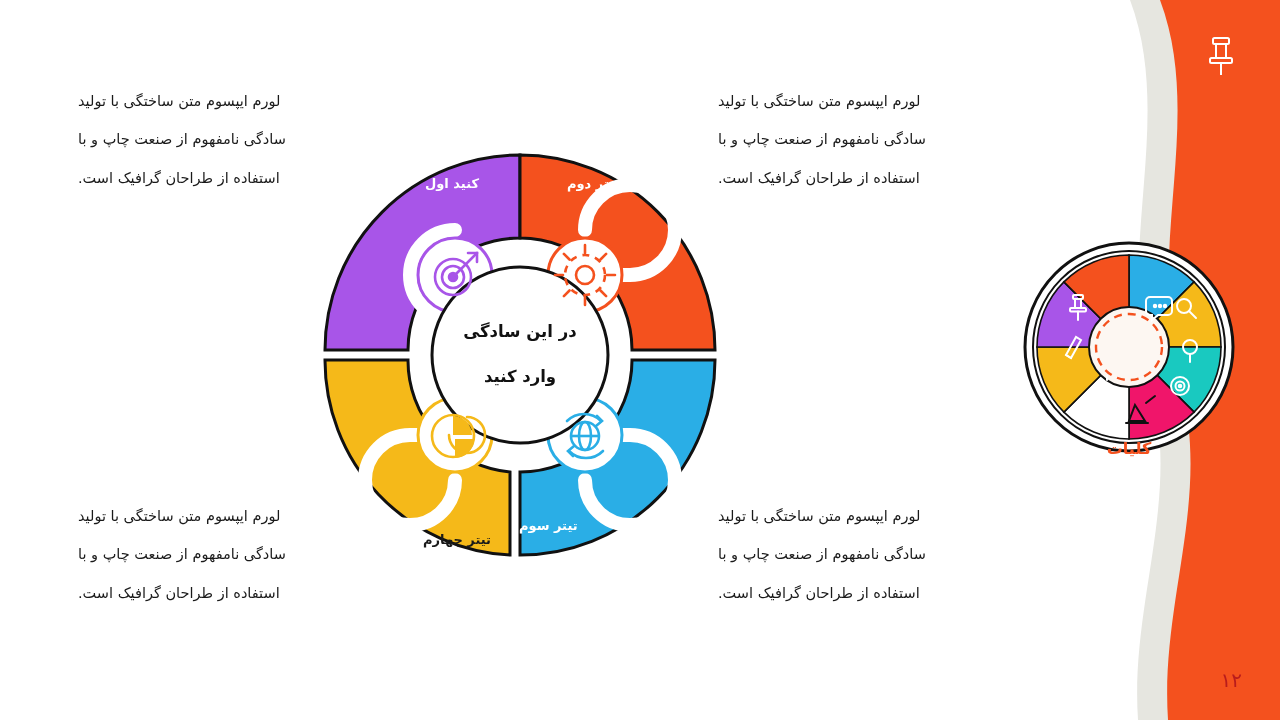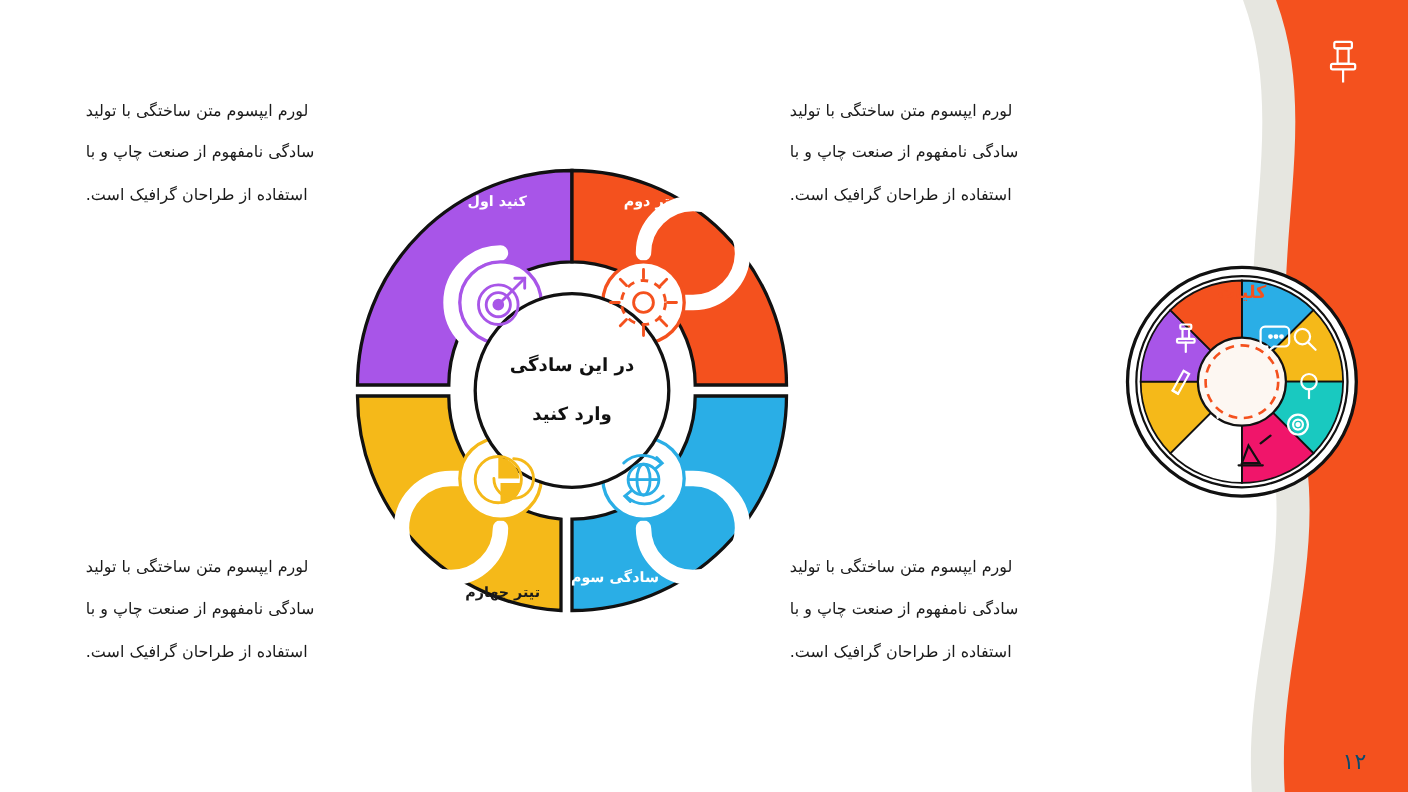--- a/index.html
+++ b/index.html
@@ -28,23 +28,23 @@
 
   .pin-icon-top {
     position: absolute;
     top: 34px;
     right: 42px;
     width: 34px;
     height: 44px;
   }
   .page-number {
     position: absolute;
-    bottom: 16px;
+    bottom: 28px;
     right: 38px;
-    color: #0c4a6e;
+    color: #b91c1c;
     font-size: 20px;
     letter-spacing: 1px;
     font-family: "DejaVu Sans", sans-serif;
     direction: rtl;
   }
 
   
   .para {
     position: absolute;
     width: 230px;
@@ -109,24 +109,24 @@
   .mini-wheel {
     position: absolute;
     left: 1022px;
     top: 240px;
     width: 214px;
     height: 214px;
   }
   .mini-wheel svg { display: block; }
   .mini-wheel-label {
     position: absolute;
-    left: 0; top: 16px;
+    left: 0; top: 4px;
     width: 214px; height: 214px;
     display: flex;
-    align-items: flex-start;
+    align-items: flex-end;
     justify-content: center;
     pointer-events: none;
   }
   .mini-wheel-label span {
     color: #f4511e;
     font-size: 16px;
     font-weight: bold;
     direction: rtl;
     font-family: "DejaVu Sans", sans-serif;
   }
@@ -230,21 +230,21 @@
     </g>
   </svg>
 
   <div class="center-text">
     <span>در این سادگی</span>
     <span>وارد کنید</span>
   </div>
 
   <div class="seg-label" id="lbl-1">کنید اول</div>
   <div class="seg-label" id="lbl-2">تیتر دوم</div>
-  <div class="seg-label" id="lbl-3">سادگی سوم</div>
+  <div class="seg-label" id="lbl-3">تیتر سوم</div>
   <div class="seg-label" id="lbl-4">تیتر چهارم</div>
 </div>
 
 <div class="mini-wheel">
   <svg width="214" height="214" viewBox="0 0 214 214" xmlns="http://www.w3.org/2000/svg">
     <circle cx="107" cy="107" r="104" fill="#ffffff" stroke="#111111" stroke-width="3"></circle>
     <circle cx="107" cy="107" r="96" fill="#ffffff" stroke="#111111" stroke-width="2"></circle>
 
     <g stroke="#111111" stroke-width="1.6">
       <path d="M107 107 L107 15 A92 92 0 0 1 172.1 41.9 Z" fill="#2aaee6"></path>

